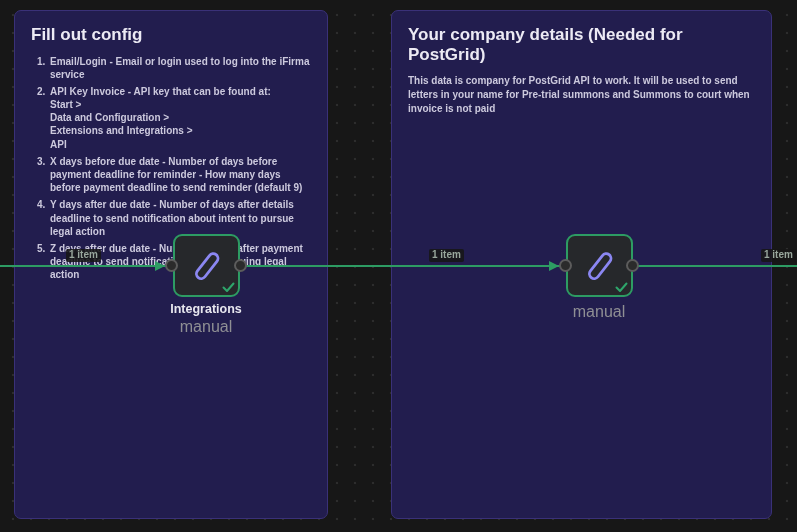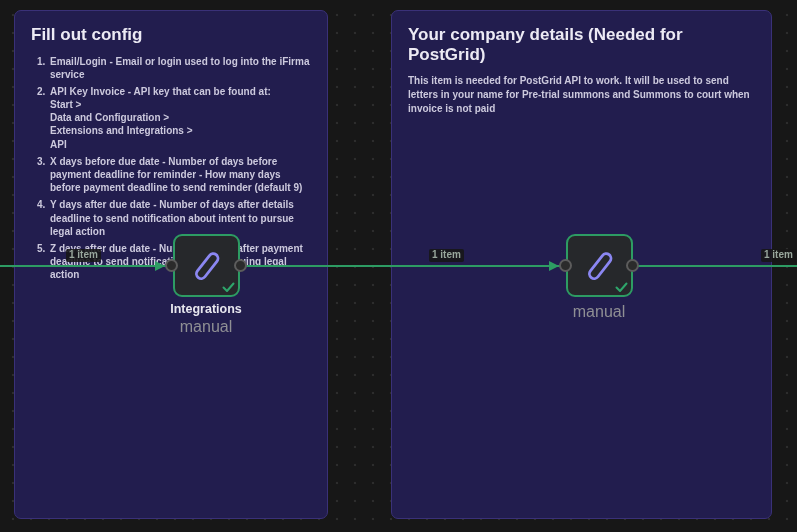--- a/index.html
+++ b/index.html
@@ -77,21 +77,21 @@
 Extensions and Integrations &gt;
 API</li>
       <li>X days before due date - Number of days before payment deadline for reminder - How many days before payment deadline to send reminder (default 9)</li>
       <li>Y days after due date - Number of days after details deadline to send notification about intent to pursue legal action</li>
       <li>Z days after due date - Number of days after payment deadline to send notification about pursuing legal action</li>
     </ol>
   </div>
 
   <div class="sticky right">
     <h1>Your company details (Needed for PostGrid)</h1>
-    <p>This item is needed for PostGrid API to work. It will be used to send letters in your name for Pre-trial summons and Summons to court when invoice is not paid</p>
+    <p>This data is company for PostGrid API to work. It will be used to send letters in your name for Pre-trial summons and Summons to court when invoice is not paid</p>
   </div>
 
   <div class="connection"></div>
 
   <div class="edge-label" style="left:26px">1 item</div>
   <div class="edge-label" style="left:389px">1 item</div>
   <div class="edge-label" style="left:721px">1 item</div>
 
   <div class="arrowhead" style="left:155px"></div>
   <div class="arrowhead" style="left:549px"></div>

